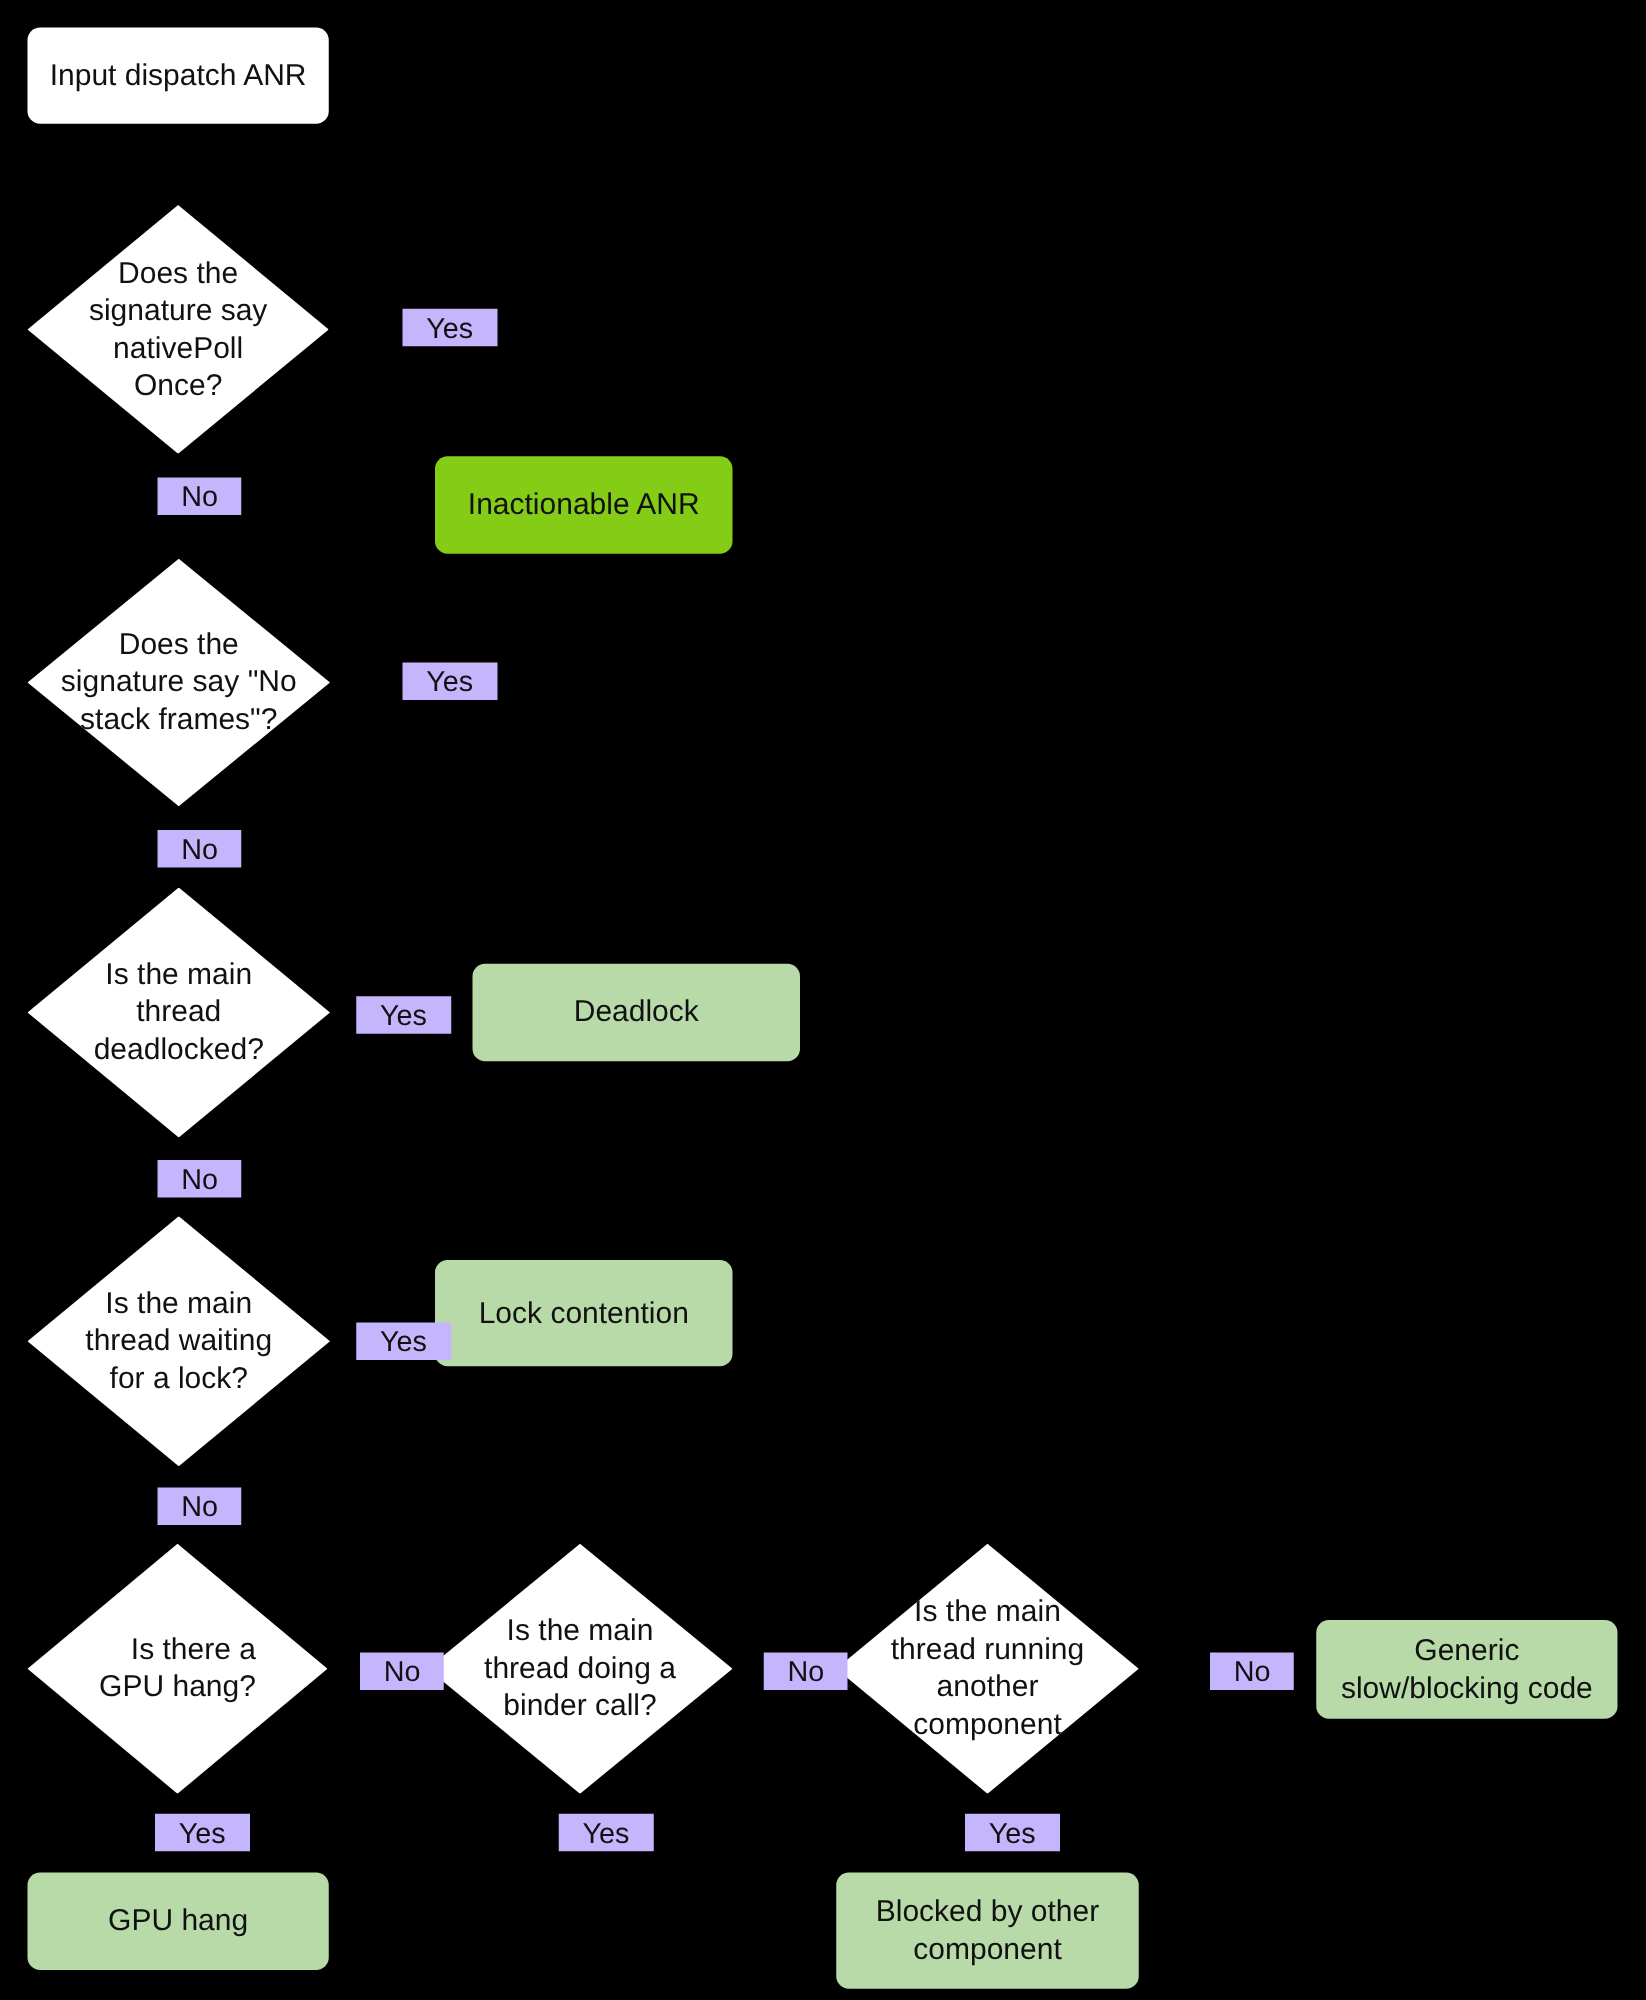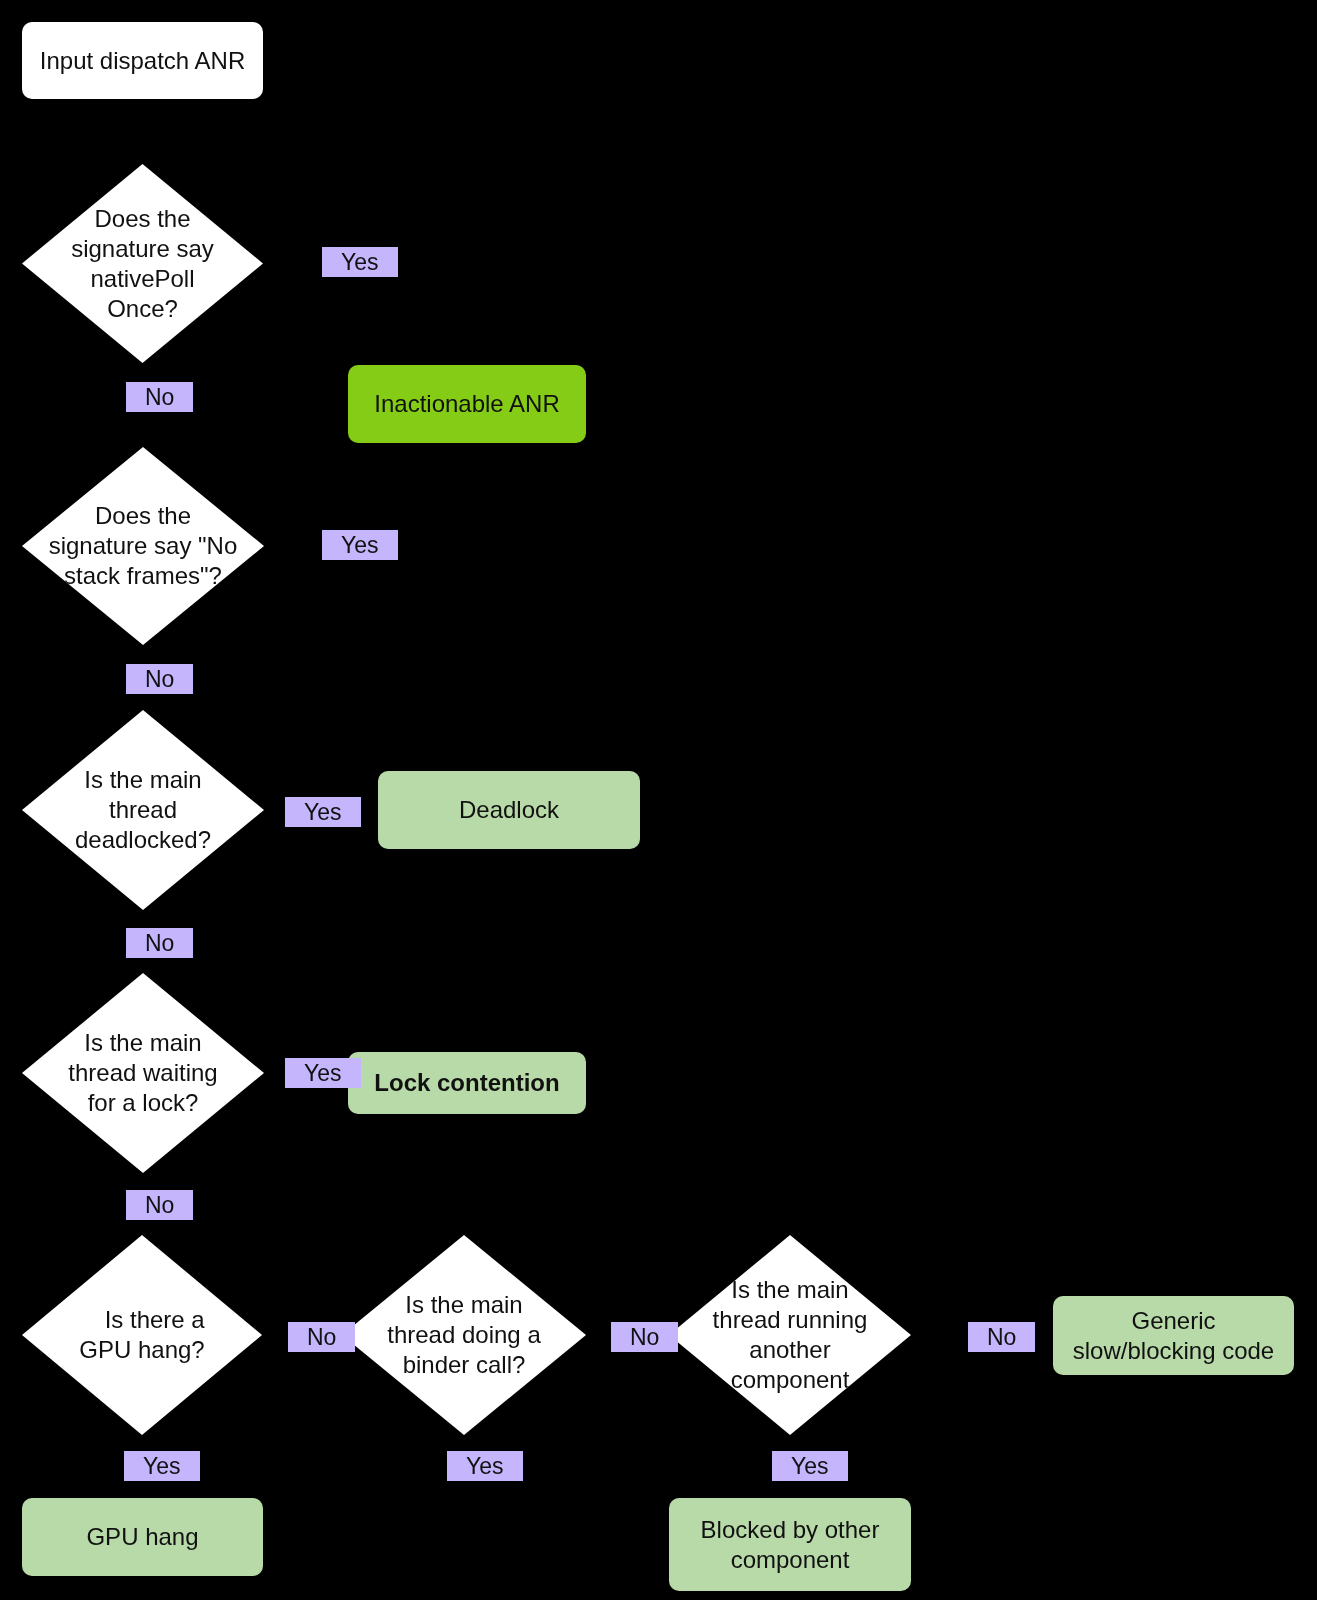--- a/index.html
+++ b/index.html
@@ -112,21 +112,21 @@
 
   <div class="diamond" style="left:669px; top:1235px; width:242px; height:200px;">Is the main
 thread running
 another
 component</div>
 
   <div class="box pink" style="left:348px; top:365px; width:238px; height:78px;">Inactionable ANR</div>
 
   <div class="box green" style="left:348px; top:771px; width:262px; height:78px;margin-left:30px;">Deadlock</div>
 
-  <div class="box green" style="left:348px; top:1052px; width:238px; height:62px;font-weight:bold;">Lock contention</div>
+  <div class="box green" style="left:348px; top:1008px; width:238px; height:85px;">Lock contention</div>
 
   <div class="box green" style="left:22px; top:1498px; width:241px; height:78px;">GPU hang</div>
 
 
   <div class="box green" style="left:669px; top:1498px; width:242px; height:93px;">Blocked by other
 component</div>
 
   <div class="box green" style="left:1053px; top:1296px; width:241px; height:79px;">Generic
 slow/blocking code</div>
 

